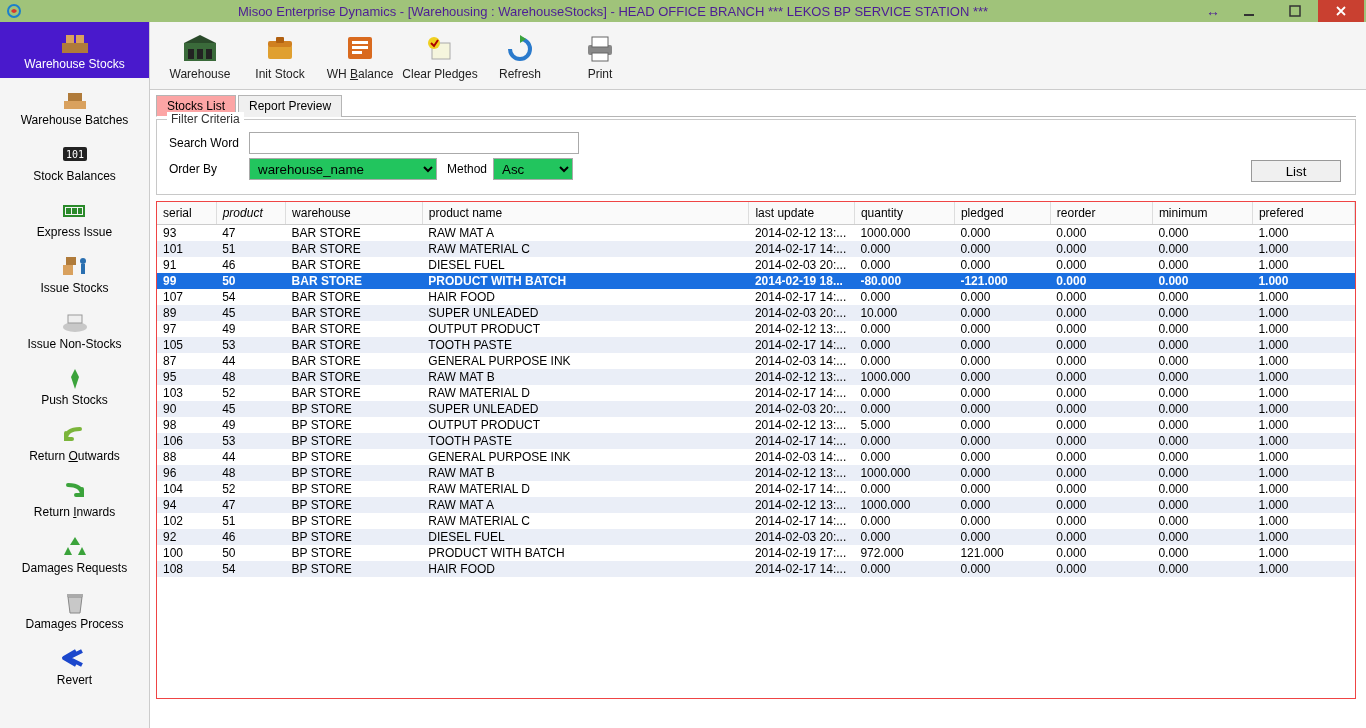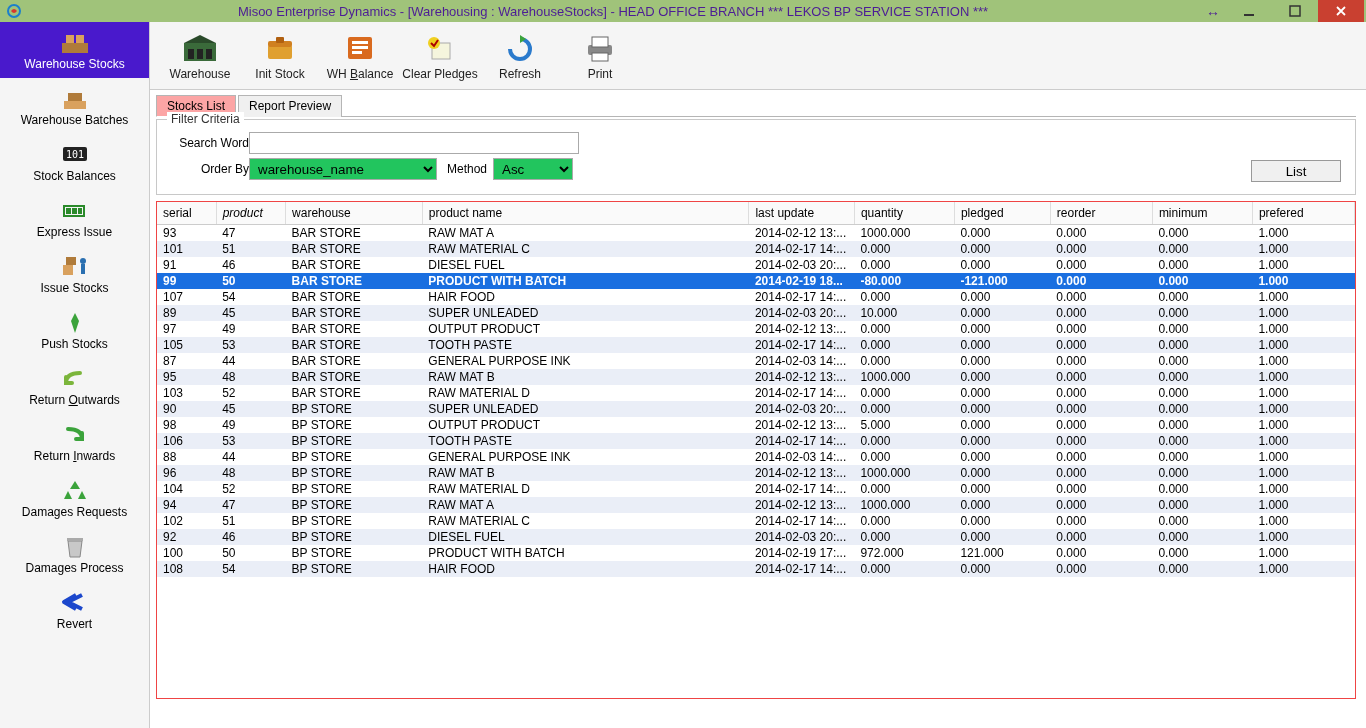--- a/index.html
+++ b/index.html
@@ -30,21 +30,21 @@
   
   .mainarea { position: absolute; left: 150px; top: 90px; right: 0; bottom: 0; background: #fff; padding: 4px 10px 4px 6px; }
   
   .tabs { display: flex; border-bottom: 1px solid #b5b5b5; margin-bottom: 2px; }
   .tab { padding: 3px 10px; border: 1px solid #b5b5b5; border-bottom: none; background: #f0f0f0; cursor: pointer; position: relative; top: 1px; margin-right: 2px; }
   .tab.active { background: #fca5a5; border-bottom: 1px solid #fff; }
   
   .fieldset { border: 1px solid #c8c8c8; padding: 8px 12px 10px 12px; position: relative; margin-bottom: 6px; }
   .fieldset .legend { position: absolute; top: -8px; left: 10px; background: #fff; padding: 0 4px; font-size: 12px; color: #333; }
   .filterrow { display: flex; align-items: center; margin: 4px 0; }
-  .filterrow .flabel { width: 80px; font-size: 12px; text-align: right; }
+  .filterrow .flabel { width: 80px; font-size: 12px; }
   .filterrow input[type=text] { width: 330px; height: 22px; border: 1px solid #aaa; padding: 0 4px; }
   .filterrow select { height: 22px; border: 1px solid #aaa; padding: 0 4px; background: #22c55e; }
   .filterrow select.order { width: 188px; }
   .filterrow select.method { width: 80px; }
   .filterrow .gap { margin-left: 10px; margin-right: 6px; }
   .listbtn { position: absolute; right: 14px; top: 40px; width: 90px; height: 22px; border: 1px solid #999; background: #f0f0f0; cursor: pointer; }
   
   .gridwrap { border: 1px solid #ef4444; height: 498px; overflow: auto; }
   table.grid { width: 100%; border-collapse: collapse; font-size: 12px; }
   table.grid th { text-align: left; font-weight: normal; background: #fafafa; border-right: 1px solid #ddd; border-bottom: 1px solid #ccc; padding: 4px 6px; position: sticky; top: 0; }
@@ -129,20 +129,29 @@
     <div class="sideitem">
       <div class="sicon">
         <svg width="30" height="26">
           <rect x="3" y="12" width="10" height="10" fill="#d9a15e"></rect>
           <rect x="6" y="4" width="10" height="8" fill="#b07b3a"></rect>
           <circle cx="23" cy="8" r="3" fill="#2a6fb0"></circle>
           <rect x="21" y="11" width="4" height="10" fill="#2a6fb0"></rect>
         </svg>
       </div>
       <div class="slbl">Issue Stocks</div>
+    </div>
+    <div class="sideitem">
+      <div class="sicon">
+        <svg width="30" height="26">
+          <ellipse cx="15" cy="18" rx="12" ry="5" fill="#c8c8c8"></ellipse>
+          <rect x="8" y="6" width="14" height="8" fill="#eee" stroke="#999"></rect>
+        </svg>
+      </div>
+      <div class="slbl">Issue Non-Stocks</div>
     </div>
     <div class="sideitem">
       <div class="sicon">
         <svg width="30" height="26">
           <path d="M15 4 L19 12 L15 24 L11 12 Z" fill="#3ba33b"></path>
         </svg>
       </div>
       <div class="slbl">Push Stocks</div>
     </div>
     <div class="sideitem">

